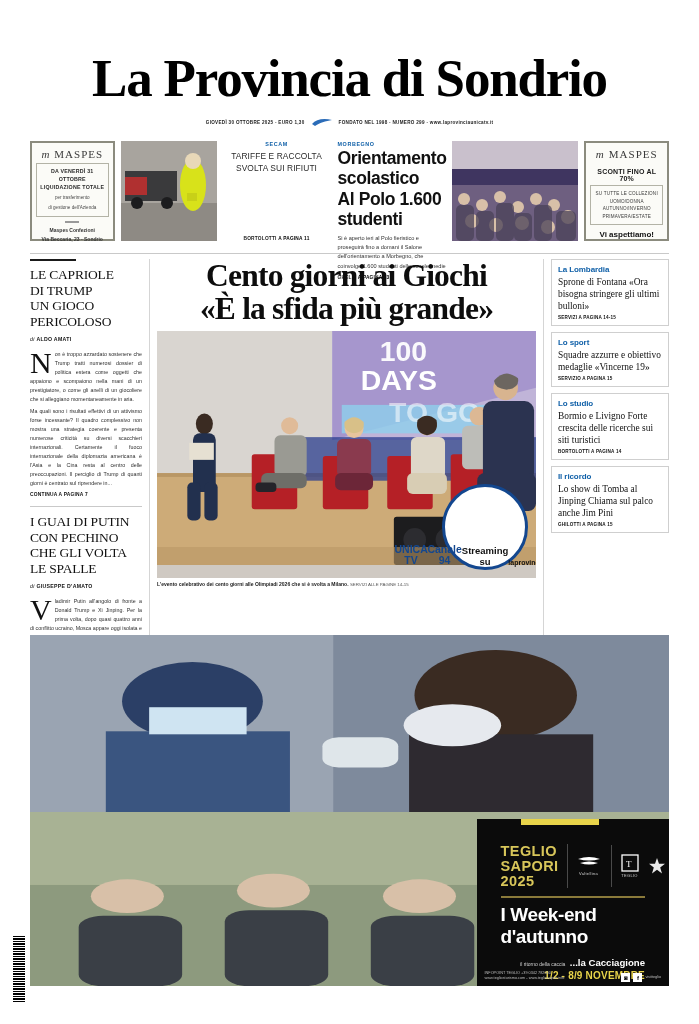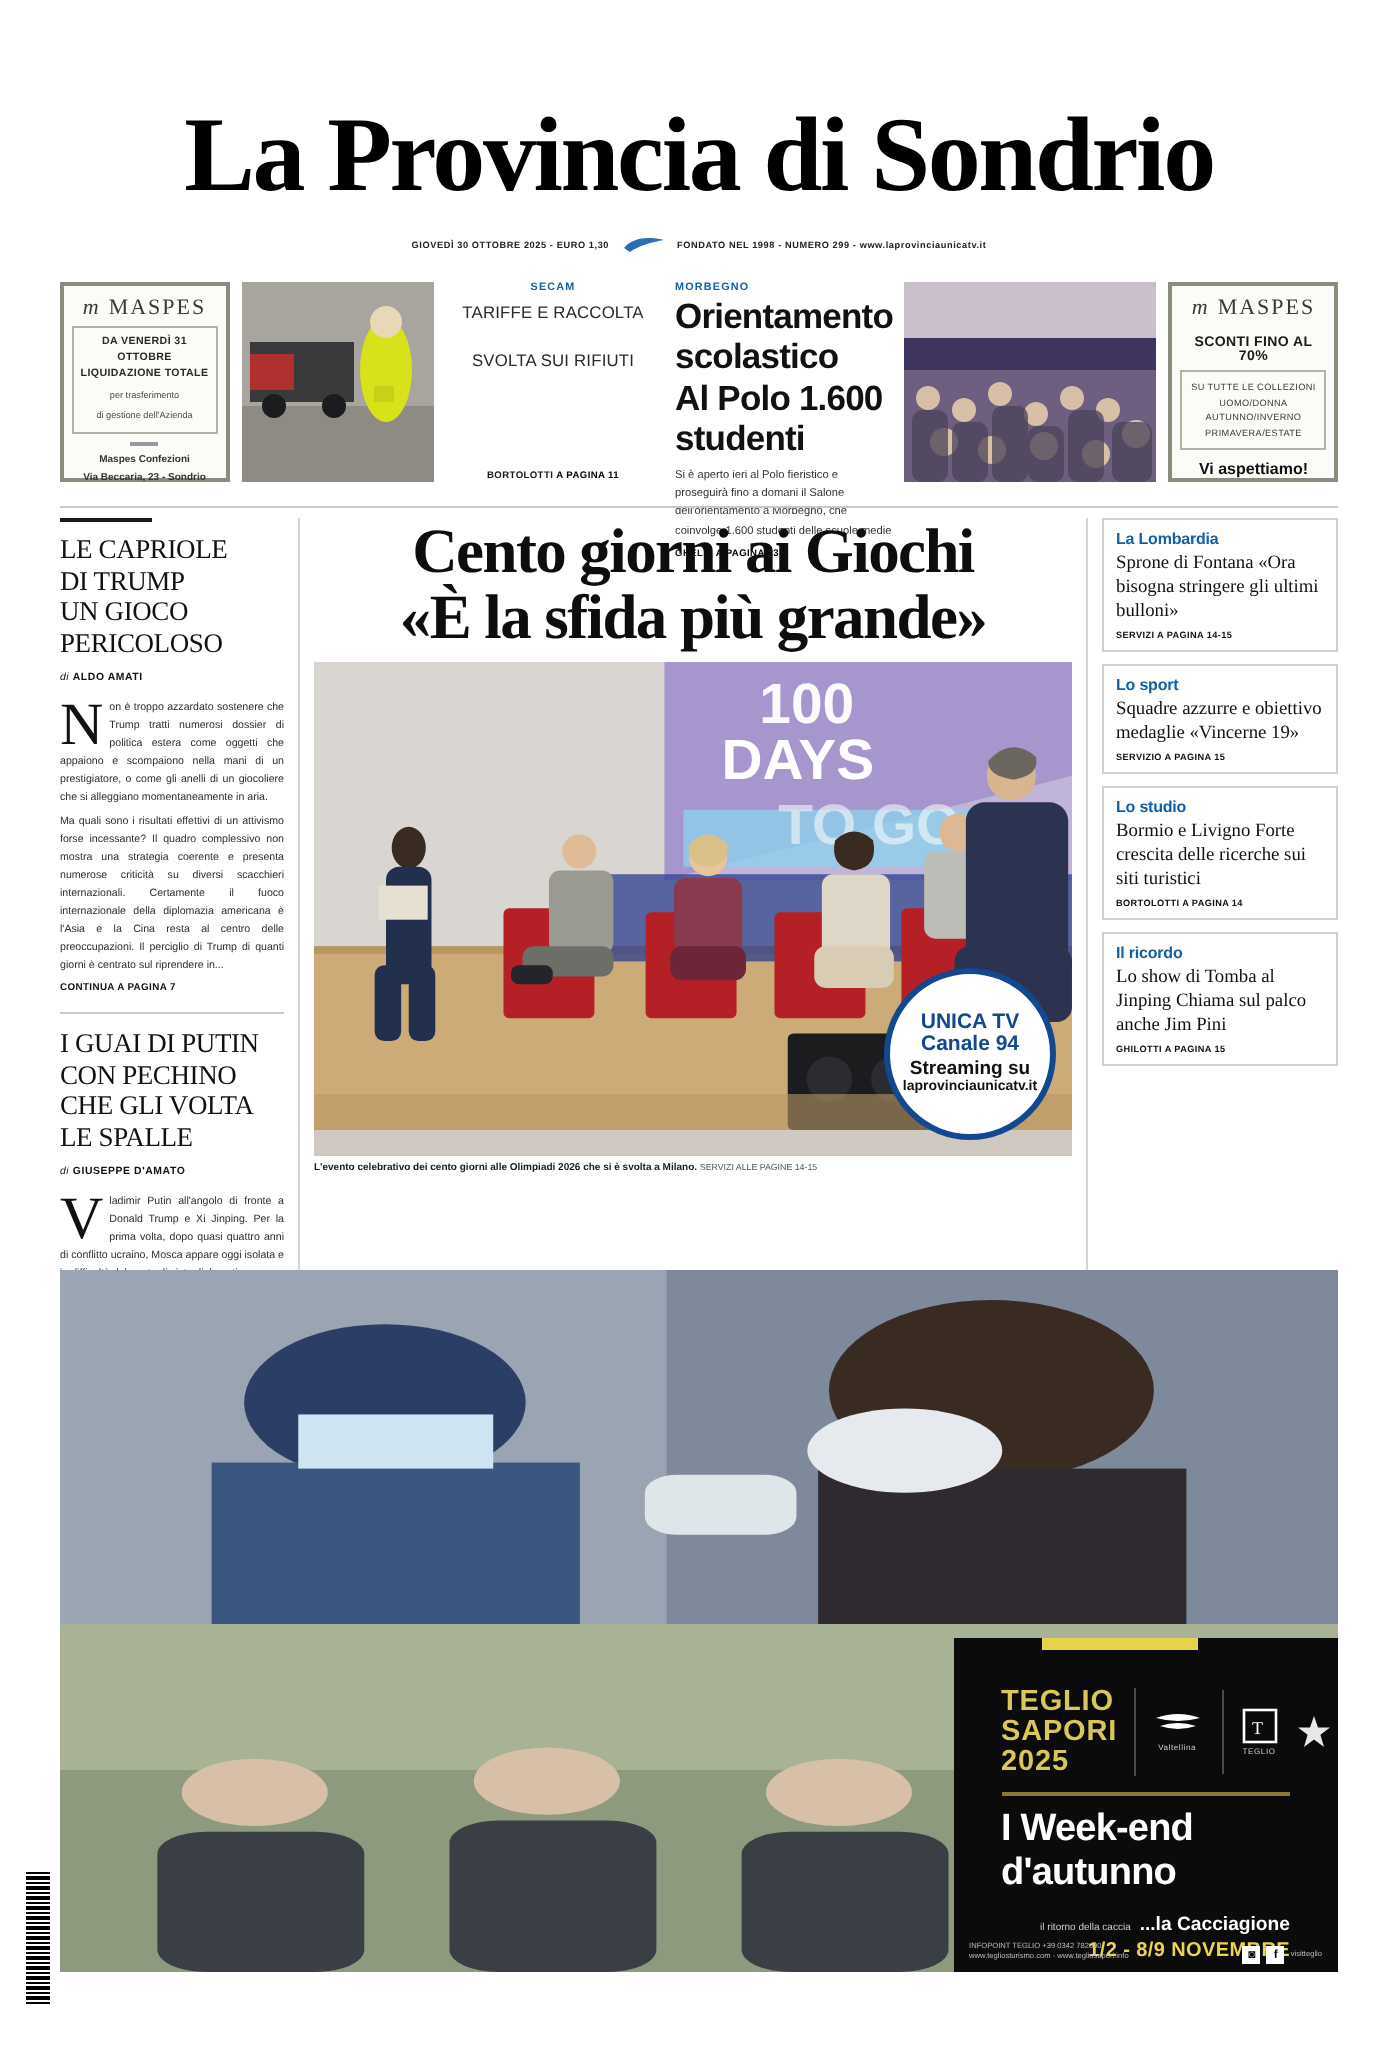--- a/index.html
+++ b/index.html
@@ -99,22 +99,22 @@
 
   
   .rbox { border:1px solid #cfcfcf; padding:5px 6px 5px; margin-bottom:6px; }
   .rbox-k { color:#1060a8; font-size:8px; font-weight:bold; letter-spacing:-.1px;}
   .rbox-t { font-family:"Liberation Serif",serif; font-size:9.4px; line-height:1.28; color:#111; margin-top:2px;}
   .rbox-r { font-size:4.6px; font-weight:bold; color:#111; margin-top:3px; letter-spacing:.2px;}
 
   
   .tvbadge {
     position:absolute; right:8px; bottom:8px; width:86px; height:86px; border-radius:50%;
-    background:#fff; border:3px solid #13478f; display:flex; flex-direction:column;
-    align-items:center; justify-content:center; text-align:center; line-height:1.08;
+    background:#fff; border:3px solid #13478f; display:flex; flex-direction:row;
+    align-items:flex-end; justify-content:center; text-align:center; line-height:1.08;
   }
   .tv1 { color:#13478f; font-size:10.5px; font-weight:bold; }
   .tv2 { color:#13478f; font-size:10.5px; font-weight:bold; }
   .tv3 { color:#111; font-size:9.5px; font-weight:bold; margin-top:2px;}
   .tv4 { color:#111; font-size:7px; font-weight:bold; }
 
   
   .band2 { position:absolute; left:30px; top:635px; width:639px; }
   .b2head { font-family:"Liberation Serif",serif; font-weight:bold; font-size:17.5px; line-height:1.18; color:#111; letter-spacing:-.4px;}
   .b2cols { display:flex; gap:8px; margin-top:7px; }
@@ -216,21 +216,21 @@
           <circle cx="16" cy="62" r="6" fill="#1c1c1e"></circle>
             <circle cx="46" cy="62" r="6" fill="#1c1c1e"></circle>
           <ellipse cx="72" cy="44" rx="13" ry="26" fill="#d8e21a"></ellipse>
           <circle cx="72" cy="20" r="8" fill="#e8d8b8"></circle>
           <rect x="66" y="52" width="10" height="8" fill="#c8d018"></rect>
         </svg>
       </div>
       <div class="sn-col">
         <div class="kicker">SECAM</div>
         <div class="sn-title">TARIFFE E RACCOLTA</div>
-        <div class="sn-title" style="margin-top:12px">SVOLTA SUI RIFIUTI</div>
+        <div class="sn-title" style="margin-top:0">SVOLTA SUI RIFIUTI</div>
         <div class="ref">
           <span>BORTOLOTTI</span>
           <b>A PAGINA 11</b>
         </div>
       </div>
     </div>
 
     <div class="strip-main">
       <div class="sm-text">
         <div class="kicker">MORBEGNO</div>

